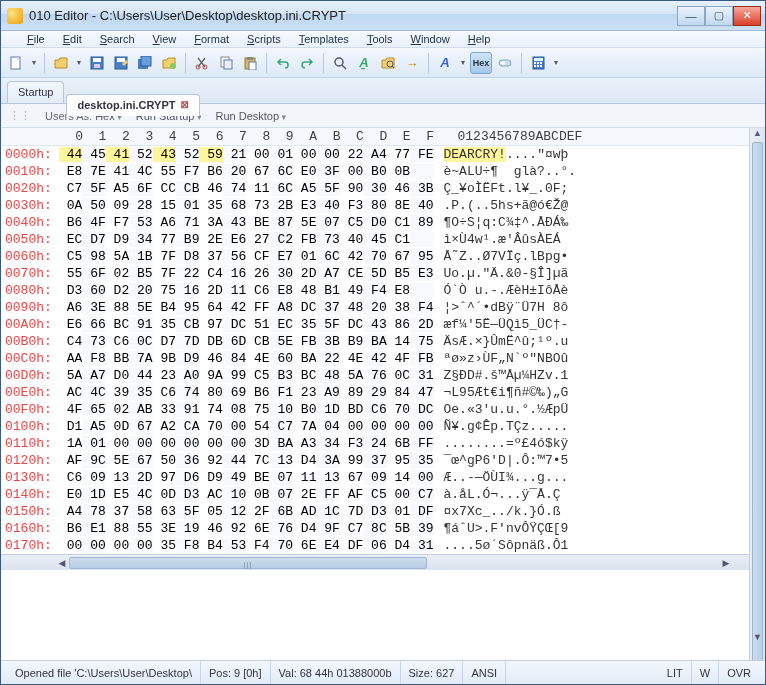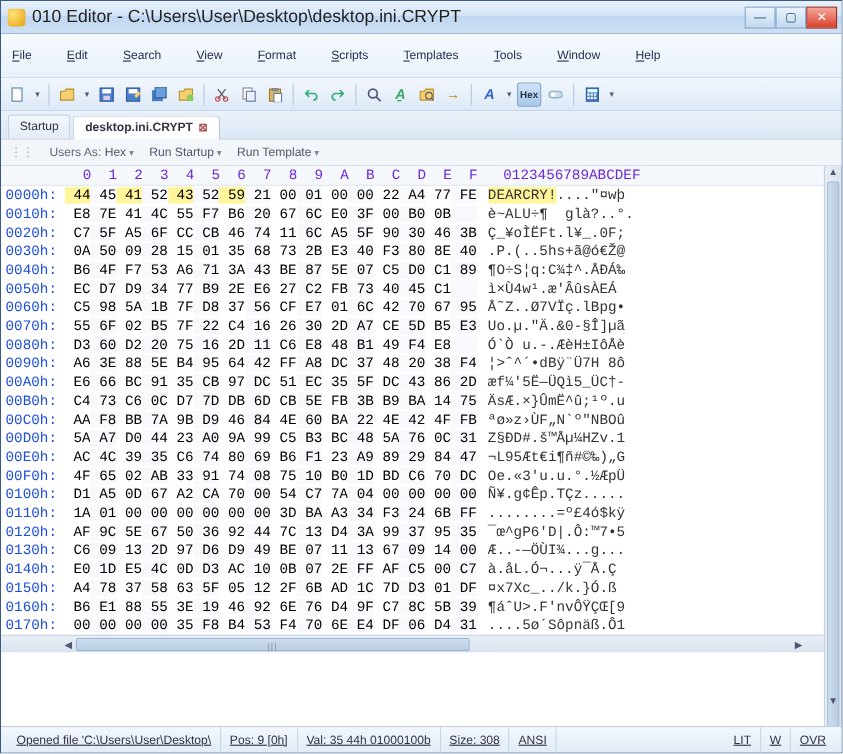--- a/index.html
+++ b/index.html
@@ -1,60 +1,60 @@
 <!DOCTYPE html>
 <html><head>
 <meta charset="utf-8">
 <style>
 * { margin: 0; padding: 0; box-sizing: border-box; }
 body { font-family: Tahoma, "Segoe UI", sans-serif; font-size: 11px; background: #fff; user-select: none; }
 .window { width: 766px; height: 685px; border: 1px solid #3b5a82; background: #fff; display: flex; flex-direction: column; }
 .titlebar { height: 30px; background: linear-gradient(to bottom, #e8f1fb 0%, #d4e5f7 45%, #bfd7f0 46%, #cde0f5 100%); display: flex; align-items: center; padding-left: 6px; border-bottom: 1px solid #9fb8d4; }
 .titlebar .icon { width: 16px; height: 16px; background: radial-gradient(circle at 30% 30%, #ffe27a, #e8a011); border-radius: 3px; margin-right: 6px; }
-.titlebar .title { flex: 1; font-size: 16px; color: #222; }
+.titlebar .title { flex: 1; font-size: 13px; color: #222; }
 .winbtns { display: flex; height: 20px; margin-right: 4px; gap: 0; }
 .winbtn { width: 28px; height: 20px; background: linear-gradient(to bottom,#eaf3fc,#c2d8ef); border: 1px solid #8aa8c8; display: inline-flex; align-items: center; justify-content: center; font-size: 11px; color: #2a4a6a; cursor: pointer; }
 .winbtn.close { background: linear-gradient(to bottom,#f6a79a,#d9402a); color: #fff; border-color: #a02c1b; }
-.menubar { height: 40px; background: linear-gradient(to bottom,#f6fafe,#e8f1fb); display: flex; align-items: center; padding: 0 4px; gap: 20px; border-bottom: 1px solid #cdddee; }
+.menubar { height: 17px; background: linear-gradient(to bottom,#f6fafe,#e8f1fb); display: flex; align-items: center; padding: 0 20px; gap: 6px; border-bottom: 1px solid #cdddee; }
 .menuitem { padding: 3px 6px; color: #22314a; cursor: pointer; }
 .menuitem u { text-decoration: underline; }
 .toolbar { height: 30px; background: linear-gradient(to bottom,#f2f7fd,#dde9f7); display: flex; align-items: center; padding: 0 4px; gap: 2px; border-bottom: 1px solid #c2d4e8; }
 .tbtn { width: 22px; height: 22px; display: inline-flex; align-items: center; justify-content: center; border-radius: 2px; cursor: pointer; font-size: 13px; color: #335; }
 .tsep { width: 1px; height: 20px; background: #b4c8df; margin: 0 3px; }
 .tabbar { height: 26px; background: linear-gradient(to bottom,#eaf1fa,#dce8f5); display: flex; align-items: flex-end; padding-left: 6px; border-bottom: 1px solid #b7c8db; }
 .tab { padding: 4px 10px 5px; border: 1px solid #b7c8db; border-bottom: none; background: linear-gradient(to bottom,#f2f7fd,#e4edf8); border-radius: 4px 4px 0 0; margin-right: 2px; font-size: 11px; color: #334; cursor: pointer; display: flex; align-items: flex-start; gap: 5px; }
-.tab.active { background: #fff; font-weight: bold; position: relative; top: 1px; }
+.tab.active { background: #fff; font-weight: bold; position: relative; top: 13px; }
 .tabclose { font-size: 10px; color: #a55; cursor: pointer; }
 .subtoolbar { height: 24px; background: #f2f6fb; display: flex; align-items: center; padding: 0 8px; gap: 14px; font-size: 11px; color: #667; border-bottom: 1px solid #d3dde8; }
 .subtoolbar .lead { color: #aaa; }
 .subtoolbar .dd { color: #556; cursor: pointer; }
 .subtoolbar .dd::after { content: " ▾"; font-size: 9px; color: #889; }
 .content { flex: 1; display: flex; overflow: hidden; position: relative; }
 .content-inner { flex: 1; overflow: hidden; background: #fff; }
 .hextable { font-family: Consolas, "Courier New", monospace; font-size: 13px; line-height: 17px; white-space: pre; }
-.hexhdr { color: #6d28d9; background: #f5f8fc; padding: 0 4px; border-bottom: 1px solid #e0e7ef; }
+.hexhdr { color: #404040; background: #f5f8fc; padding: 0 4px; border-bottom: 1px solid #e0e7ef; }
 .hexrow { padding: 0 4px; }
-.addr { color: #1d4ed8; display: inline-block; width: 54px; }
+.addr { color: #ef4444; display: inline-block; width: 54px; }
 .bytes { display: inline-block; }
 .ascii { display: inline-block; color: #333; margin-left: 10px; }
 .hl { background: #fff59a; }
 .bytes span:nth-child(even) { background: #f7f9fc; }
 .vscroll { width: 16px; background: linear-gradient(to right,#e8eef5,#dbe4ef); border-left: 1px solid #c2d0e0; position: relative; }
 .vscroll .thumb { position: absolute; top: 14px; left: 2px; right: 2px; height: 540px; background: linear-gradient(to right,#cdddee,#b8cde4); border: 1px solid #9fb6d0; border-radius: 2px; }
 .vscroll .arr { position: absolute; left: 0; right: 0; height: 14px; text-align: center; font-size: 9px; color: #557; cursor: pointer; }
 .vscroll .arr.up { top: 0; }
 .vscroll .arr.dn { bottom: 14px; }
 .hscrollrow { height: 16px; background: linear-gradient(to bottom,#e8eef5,#dbe4ef); border-top: 1px solid #c2d0e0; display: flex; align-items: center; position: relative; }
 .hscrollrow .lead { width: 54px; }
 .hscrollrow .arr { width: 14px; text-align: center; font-size: 9px; color: #557; cursor: pointer; }
 .hscrollrow .track { flex: 1; height: 12px; position: relative; }
 .hscrollrow .thumb { position: absolute; left: 0; width: 55%; top: 0; bottom: 0; background: linear-gradient(to bottom,#cdddee,#b8cde4); border: 1px solid #9fb6d0; border-radius: 2px; }
 .hscrollrow .grip { position: absolute; left: 50%; transform: translateX(-50%); top: 2px; font-size: 8px; color: #7a8fa8; letter-spacing: 1px; }
 .statusbar { height: 24px; background: linear-gradient(to bottom,#f2f7fd,#e2ecf7); border-top: 1px solid #c2d0e0; display: flex; align-items: center; padding: 0 6px; font-size: 11px; color: #334; }
-.statusbar .cell { padding: 0 8px; border-right: 1px solid #c8d6e6; height: 100%; display: flex; align-items: center; text-decoration: underline; }
+.statusbar .cell { padding: 0 8px; border-right: 1px solid #c8d6e6; height: 100%; display: flex; align-items: center; }
 .statusbar .cell:last-child { border-right: none; }
 .statusbar .spacer { flex: 1; }
 </style>
 </head>
 <body>
 
 <div class="window">
 
   <div class="titlebar">
     <div class="icon"></div>
@@ -204,21 +204,21 @@
       </div>
     </div>
 
   <div class="subtoolbar">
     <span class="lead">⋮⋮</span>
     <span>
       <span>Users As:</span>
       <span class="dd">Hex</span>
     </span>
     <span class="dd">Run Startup</span>
-    <span class="dd">Run Template</span>
+    <span class="dd">Run Desktop</span>
   </div>
 
   <div class="content">
     <div class="content-inner">
       <div class="hextable" id="hexview"><div class="hexhdr">         0  1  2  3  4  5  6  7  8  9  A  B  C  D  E  F   0123456789ABCDEF</div><div class="hexrow"><span class="addr">0000h: </span><span class="bytes"><span class="hl"> 44</span><span class="hl"> 45</span><span class="hl"> 41</span><span class="hl"> 52</span><span class="hl"> 43</span><span class="hl"> 52</span><span class="hl"> 59</span><span class="hl"> 21</span><span> 00</span><span> 01</span><span> 00</span><span> 00</span><span> 22</span><span> A4</span><span> 77</span><span> FE</span></span><span class="ascii"><span class="hl">DEARCRY!</span>...."¤wþ</span></div><div class="hexrow"><span class="addr">0010h: </span><span class="bytes"><span> E8</span><span> 7E</span><span> 41</span><span> 4C</span><span> 55</span><span> F7</span><span> B6</span><span> 20</span><span> 67</span><span> 6C</span><span> E0</span><span> 3F</span><span> 00</span><span> B0</span><span> 0B</span><span>   </span></span><span class="ascii">è~ALU÷¶  glà?..°.</span></div><div class="hexrow"><span class="addr">0020h: </span><span class="bytes"><span> C7</span><span> 5F</span><span> A5</span><span> 6F</span><span> CC</span><span> CB</span><span> 46</span><span> 74</span><span> 11</span><span> 6C</span><span> A5</span><span> 5F</span><span> 90</span><span> 30</span><span> 46</span><span> 3B</span></span><span class="ascii">Ç_¥oÌËFt.l¥_.0F;</span></div><div class="hexrow"><span class="addr">0030h: </span><span class="bytes"><span> 0A</span><span> 50</span><span> 09</span><span> 28</span><span> 15</span><span> 01</span><span> 35</span><span> 68</span><span> 73</span><span> 2B</span><span> E3</span><span> 40</span><span> F3</span><span> 80</span><span> 8E</span><span> 40</span></span><span class="ascii">.P.(..5hs+ã@ó€Ž@</span></div><div class="hexrow"><span class="addr">0040h: </span><span class="bytes"><span> B6</span><span> 4F</span><span> F7</span><span> 53</span><span> A6</span><span> 71</span><span> 3A</span><span> 43</span><span> BE</span><span> 87</span><span> 5E</span><span> 07</span><span> C5</span><span> D0</span><span> C1</span><span> 89</span></span><span class="ascii">¶O÷S¦q:C¾‡^.ÅÐÁ‰</span></div><div class="hexrow"><span class="addr">0050h: </span><span class="bytes"><span> EC</span><span> D7</span><span> D9</span><span> 34</span><span> 77</span><span> B9</span><span> 2E</span><span> E6</span><span> 27</span><span> C2</span><span> FB</span><span> 73</span><span> 40</span><span> 45</span><span> C1</span><span>   </span></span><span class="ascii">ì×Ù4w¹.æ'ÂûsÀEÁ</span></div><div class="hexrow"><span class="addr">0060h: </span><span class="bytes"><span> C5</span><span> 98</span><span> 5A</span><span> 1B</span><span> 7F</span><span> D8</span><span> 37</span><span> 56</span><span> CF</span><span> E7</span><span> 01</span><span> 6C</span><span> 42</span><span> 70</span><span> 67</span><span> 95</span></span><span class="ascii">Å˜Z..Ø7VÏç.lBpg•</span></div><div class="hexrow"><span class="addr">0070h: </span><span class="bytes"><span> 55</span><span> 6F</span><span> 02</span><span> B5</span><span> 7F</span><span> 22</span><span> C4</span><span> 16</span><span> 26</span><span> 30</span><span> 2D</span><span> A7</span><span> CE</span><span> 5D</span><span> B5</span><span> E3</span></span><span class="ascii">Uo.µ."Ä.&amp;0-§Î]µã</span></div><div class="hexrow"><span class="addr">0080h: </span><span class="bytes"><span> D3</span><span> 60</span><span> D2</span><span> 20</span><span> 75</span><span> 16</span><span> 2D</span><span> 11</span><span> C6</span><span> E8</span><span> 48</span><span> B1</span><span> 49</span><span> F4</span><span> E8</span><span>   </span></span><span class="ascii">Ó`Ò u.-.ÆèH±IôÅè</span></div><div class="hexrow"><span class="addr">0090h: </span><span class="bytes"><span> A6</span><span> 3E</span><span> 88</span><span> 5E</span><span> B4</span><span> 95</span><span> 64</span><span> 42</span><span> FF</span><span> A8</span><span> DC</span><span> 37</span><span> 48</span><span> 20</span><span> 38</span><span> F4</span></span><span class="ascii">¦&gt;ˆ^´•dBÿ¨Ü7H 8ô</span></div><div class="hexrow"><span class="addr">00A0h: </span><span class="bytes"><span> E6</span><span> 66</span><span> BC</span><span> 91</span><span> 35</span><span> CB</span><span> 97</span><span> DC</span><span> 51</span><span> EC</span><span> 35</span><span> 5F</span><span> DC</span><span> 43</span><span> 86</span><span> 2D</span></span><span class="ascii">æf¼'5Ë—ÜQì5_ÜC†-</span></div><div class="hexrow"><span class="addr">00B0h: </span><span class="bytes"><span> C4</span><span> 73</span><span> C6</span><span> 0C</span><span> D7</span><span> 7D</span><span> DB</span><span> 6D</span><span> CB</span><span> 5E</span><span> FB</span><span> 3B</span><span> B9</span><span> BA</span><span> 14</span><span> 75</span></span><span class="ascii">ÄsÆ.×}ÛmË^û;¹º.u</span></div><div class="hexrow"><span class="addr">00C0h: </span><span class="bytes"><span> AA</span><span> F8</span><span> BB</span><span> 7A</span><span> 9B</span><span> D9</span><span> 46</span><span> 84</span><span> 4E</span><span> 60</span><span> BA</span><span> 22</span><span> 4E</span><span> 42</span><span> 4F</span><span> FB</span></span><span class="ascii">ªø»z›ÙF„N`º"NBOû</span></div><div class="hexrow"><span class="addr">00D0h: </span><span class="bytes"><span> 5A</span><span> A7</span><span> D0</span><span> 44</span><span> 23</span><span> A0</span><span> 9A</span><span> 99</span><span> C5</span><span> B3</span><span> BC</span><span> 48</span><span> 5A</span><span> 76</span><span> 0C</span><span> 31</span></span><span class="ascii">Z§ÐD#.š™Åµ¼HZv.1</span></div><div class="hexrow"><span class="addr">00E0h: </span><span class="bytes"><span> AC</span><span> 4C</span><span> 39</span><span> 35</span><span> C6</span><span> 74</span><span> 80</span><span> 69</span><span> B6</span><span> F1</span><span> 23</span><span> A9</span><span> 89</span><span> 29</span><span> 84</span><span> 47</span></span><span class="ascii">¬L95Æt€i¶ñ#©‰)„G</span></div><div class="hexrow"><span class="addr">00F0h: </span><span class="bytes"><span> 4F</span><span> 65</span><span> 02</span><span> AB</span><span> 33</span><span> 91</span><span> 74</span><span> 08</span><span> 75</span><span> 10</span><span> B0</span><span> 1D</span><span> BD</span><span> C6</span><span> 70</span><span> DC</span></span><span class="ascii">Oe.«3'u.u.°.½ÆpÜ</span></div><div class="hexrow"><span class="addr">0100h: </span><span class="bytes"><span> D1</span><span> A5</span><span> 0D</span><span> 67</span><span> A2</span><span> CA</span><span> 70</span><span> 00</span><span> 54</span><span> C7</span><span> 7A</span><span> 04</span><span> 00</span><span> 00</span><span> 00</span><span> 00</span></span><span class="ascii">Ñ¥.g¢Êp.TÇz.....</span></div><div class="hexrow"><span class="addr">0110h: </span><span class="bytes"><span> 1A</span><span> 01</span><span> 00</span><span> 00</span><span> 00</span><span> 00</span><span> 00</span><span> 00</span><span> 3D</span><span> BA</span><span> A3</span><span> 34</span><span> F3</span><span> 24</span><span> 6B</span><span> FF</span></span><span class="ascii">........=º£4ó$kÿ</span></div><div class="hexrow"><span class="addr">0120h: </span><span class="bytes"><span> AF</span><span> 9C</span><span> 5E</span><span> 67</span><span> 50</span><span> 36</span><span> 92</span><span> 44</span><span> 7C</span><span> 13</span><span> D4</span><span> 3A</span><span> 99</span><span> 37</span><span> 95</span><span> 35</span></span><span class="ascii">¯œ^gP6'D|.Ô:™7•5</span></div><div class="hexrow"><span class="addr">0130h: </span><span class="bytes"><span> C6</span><span> 09</span><span> 13</span><span> 2D</span><span> 97</span><span> D6</span><span> D9</span><span> 49</span><span> BE</span><span> 07</span><span> 11</span><span> 13</span><span> 67</span><span> 09</span><span> 14</span><span> 00</span></span><span class="ascii">Æ..-—ÖÙI¾...g...</span></div><div class="hexrow"><span class="addr">0140h: </span><span class="bytes"><span> E0</span><span> 1D</span><span> E5</span><span> 4C</span><span> 0D</span><span> D3</span><span> AC</span><span> 10</span><span> 0B</span><span> 07</span><span> 2E</span><span> FF</span><span> AF</span><span> C5</span><span> 00</span><span> C7</span></span><span class="ascii">à.åL.Ó¬...ÿ¯Å.Ç</span></div><div class="hexrow"><span class="addr">0150h: </span><span class="bytes"><span> A4</span><span> 78</span><span> 37</span><span> 58</span><span> 63</span><span> 5F</span><span> 05</span><span> 12</span><span> 2F</span><span> 6B</span><span> AD</span><span> 1C</span><span> 7D</span><span> D3</span><span> 01</span><span> DF</span></span><span class="ascii">¤x7Xc_../k­.}Ó.ß</span></div><div class="hexrow"><span class="addr">0160h: </span><span class="bytes"><span> B6</span><span> E1</span><span> 88</span><span> 55</span><span> 3E</span><span> 19</span><span> 46</span><span> 92</span><span> 6E</span><span> 76</span><span> D4</span><span> 9F</span><span> C7</span><span> 8C</span><span> 5B</span><span> 39</span></span><span class="ascii">¶áˆU&gt;.F'nvÔŸÇŒ[9</span></div><div class="hexrow"><span class="addr">0170h: </span><span class="bytes"><span> 00</span><span> 00</span><span> 00</span><span> 00</span><span> 35</span><span> F8</span><span> B4</span><span> 53</span><span> F4</span><span> 70</span><span> 6E</span><span> E4</span><span> DF</span><span> 06</span><span> D4</span><span> 31</span></span><span class="ascii">....5ø´Sôpnäß.Ô1</span></div></div>
       <div class="hscrollrow">
         <div class="lead"></div>
         <div class="arr">◀</div>
         <div class="track">
             <div class="thumb">
@@ -232,22 +232,22 @@
     <div class="vscroll">
       <div class="arr up">▲</div>
       <div class="thumb"></div>
       <div class="arr dn">▼</div>
     </div>
   </div>
 
   <div class="statusbar">
     <div class="cell" style="max-width:230px;overflow:hidden;white-space:nowrap">Opened file 'C:\Users\User\Desktop\</div>
     <div class="cell">Pos: 9 [0h]</div>
-    <div class="cell">Val: 35 44h 01000100b</div>
-    <div class="cell">Size: 308</div>
+    <div class="cell">Val: 68 44h 01388000b</div>
+    <div class="cell">Size: 627</div>
     <div class="cell">ANSI</div>
     <div class="spacer"></div>
     <div class="cell">LIT</div>
     <div class="cell">W</div>
     <div class="cell">OVR</div>
   </div>
 
 </div>
 
 </body></html>

